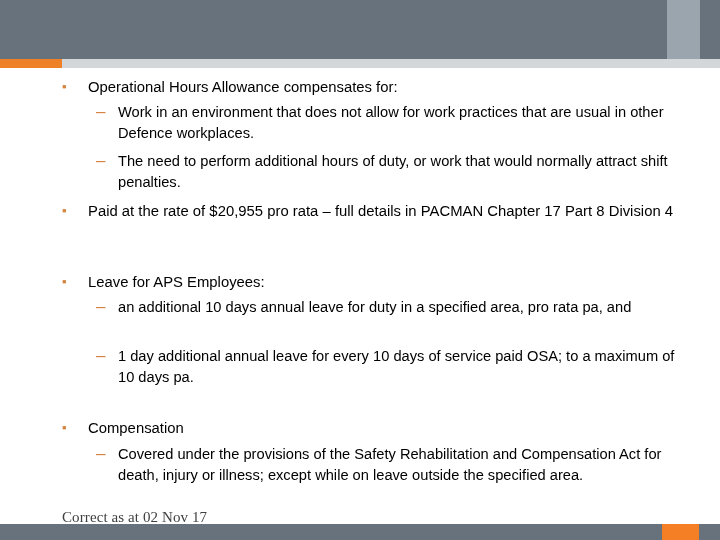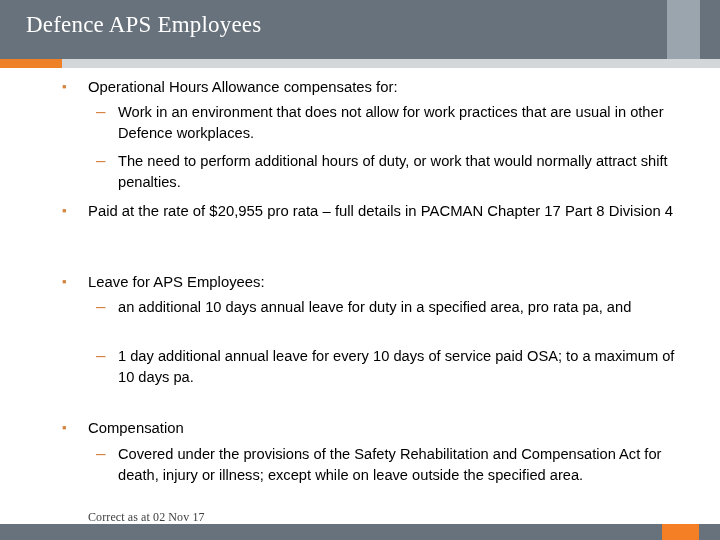--- a/index.html
+++ b/index.html
@@ -123,25 +123,24 @@
   .txt.lvl2 {
     font-size: 15.2px;
   }
 
   
   .footer-note {
     position: absolute;
     left: 62px;
     top: 511px;
     font-family: "Liberation Serif", serif;
-    font-size: 12px;
+    font-size: 15px;
     line-height: 12px;
     color: #3f3f3f;
     letter-spacing: 0.1px;
-    margin-left: 26px;
   }
   .footer-band {
     position: absolute;
     left: 0;
     top: 524px;
     width: 720px;
     height: 16px;
     background: #68727c;
   }
   .footer-orange {
@@ -156,21 +155,20 @@
 </head>
 <body>
 
 <div class="slide">
 
   <div class="header-band">
     <div class="header-stripe"></div>
   </div>
   <div class="header-underband"></div>
   <div class="header-orange"></div>
-  <div class="slide-title">Defence APS Employees</div>
 
   <div class="body-area">
 
     <div class="block" style="top:4px;">
       <div class="bullet-row">
         <span class="marker lvl1">▪</span>
         <span class="txt">Operational Hours Allowance compensates for:</span>
       </div>
     </div>
 

